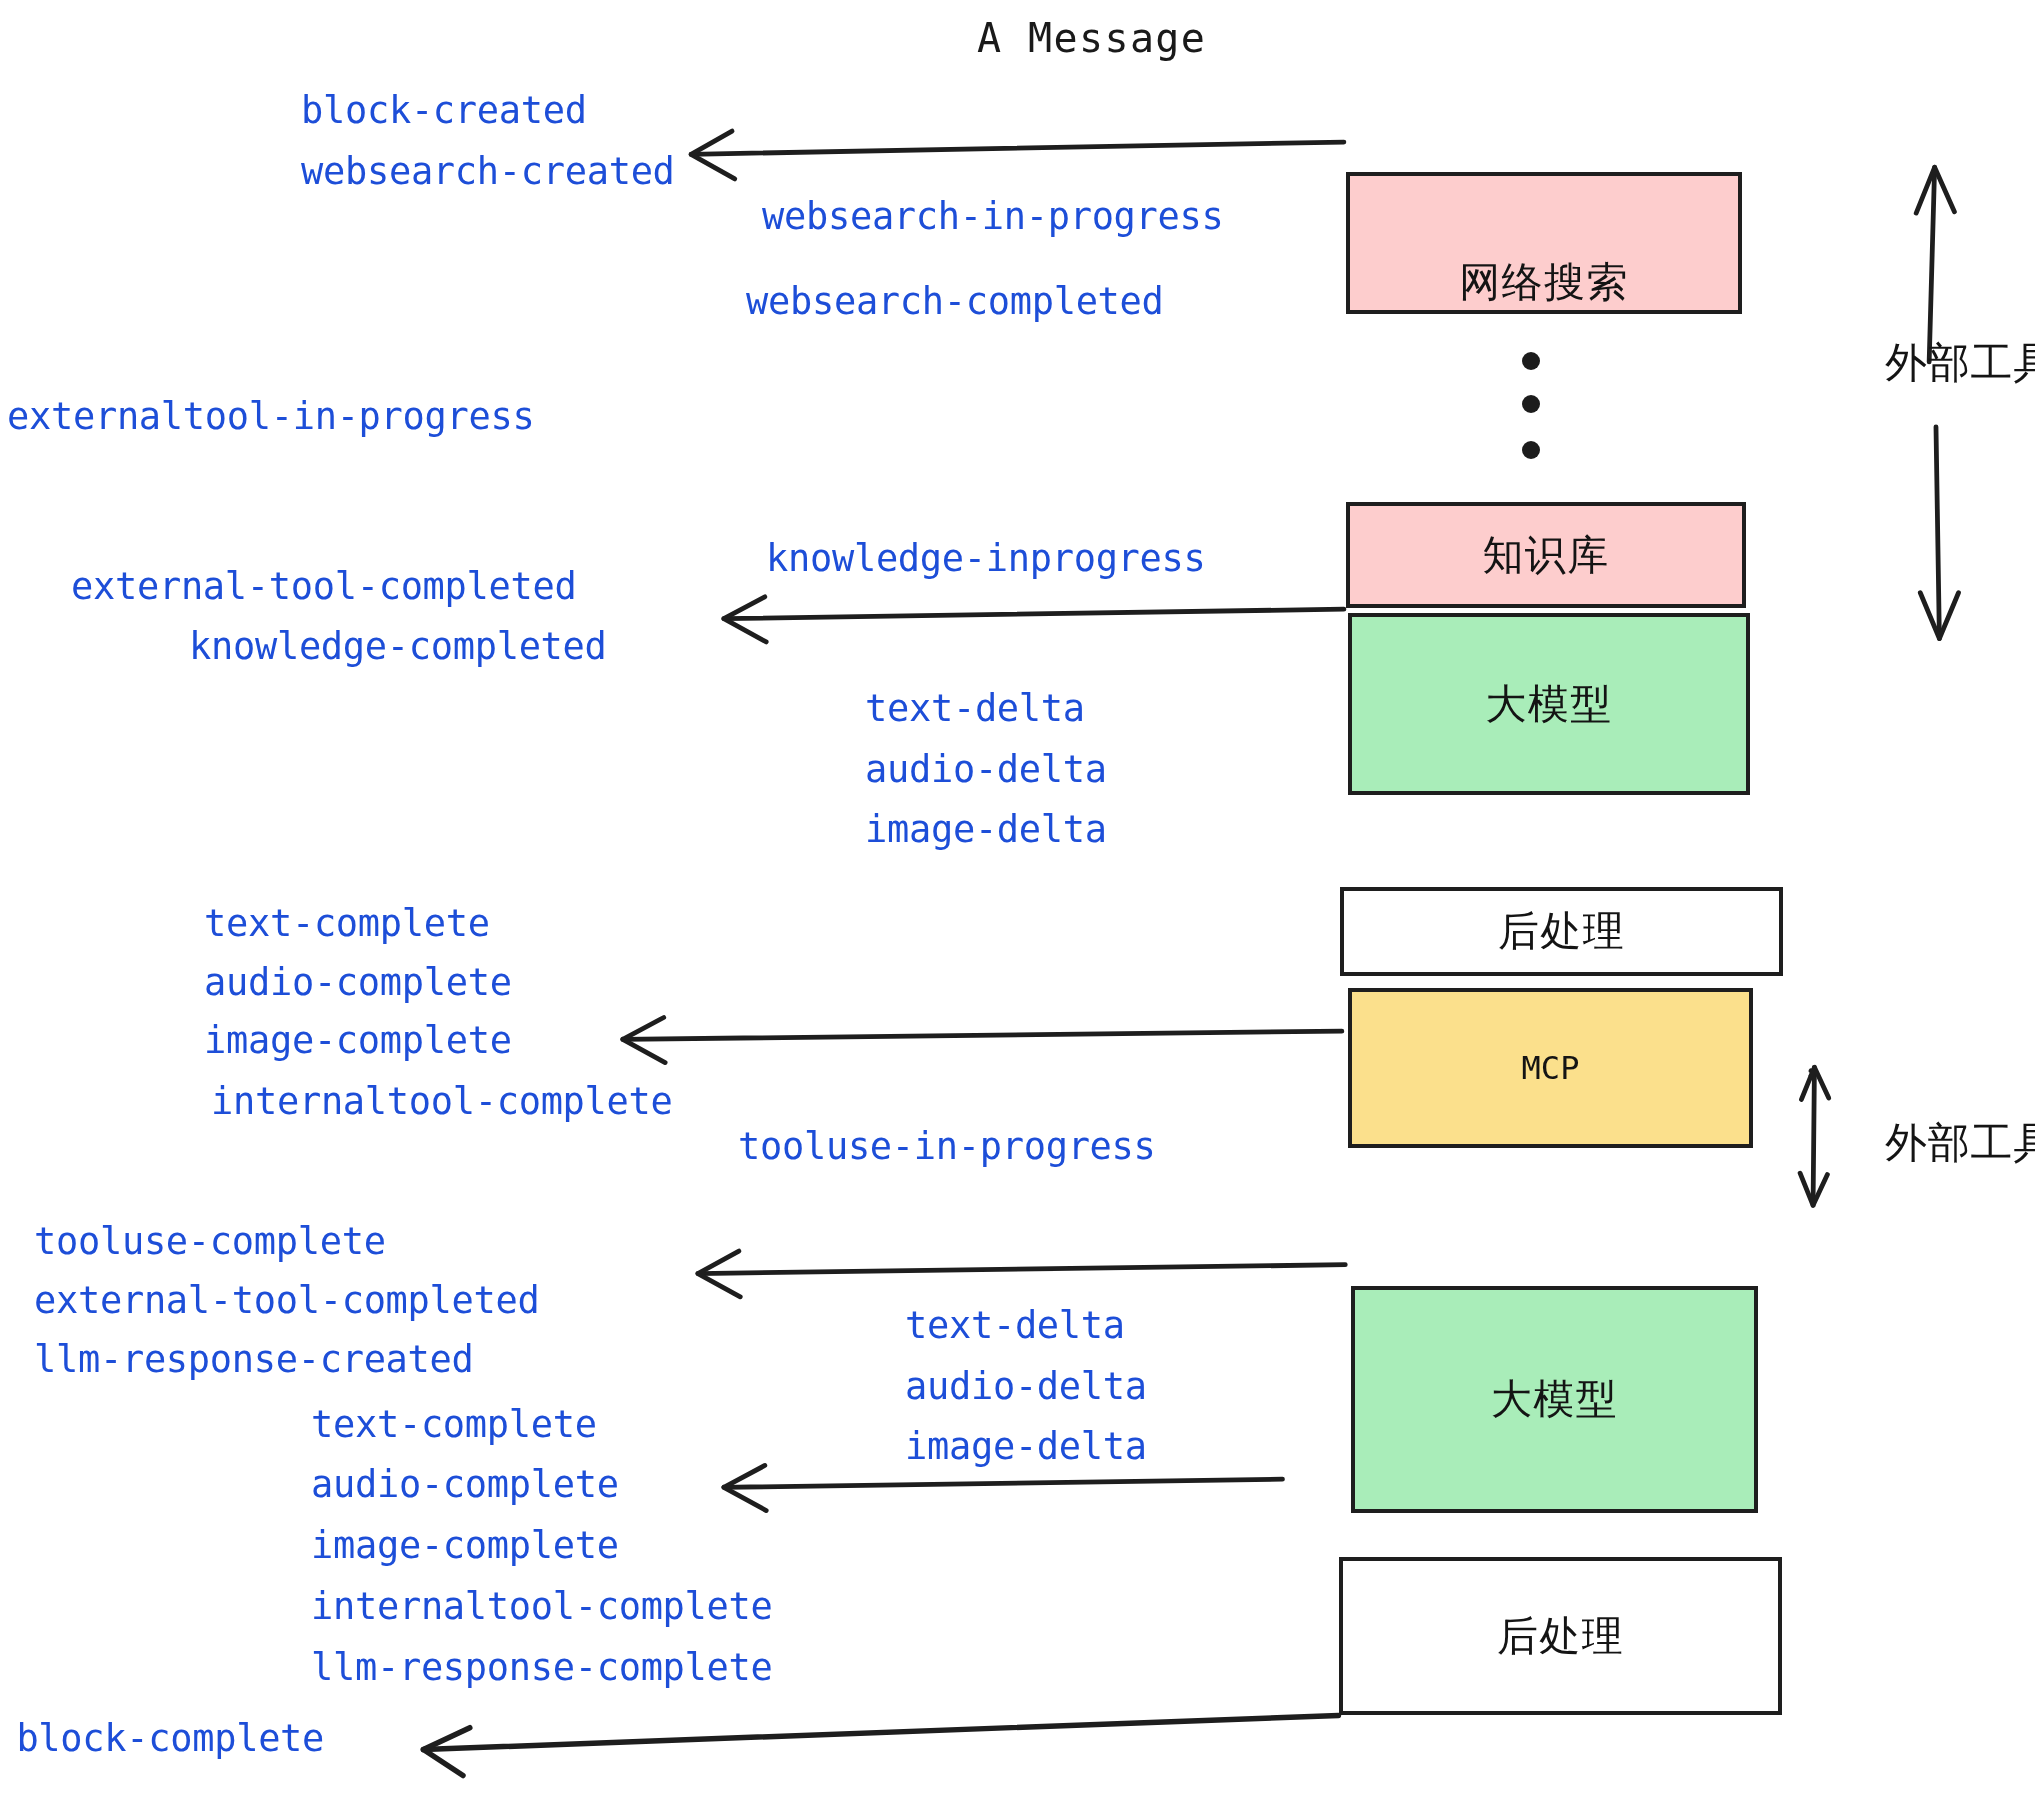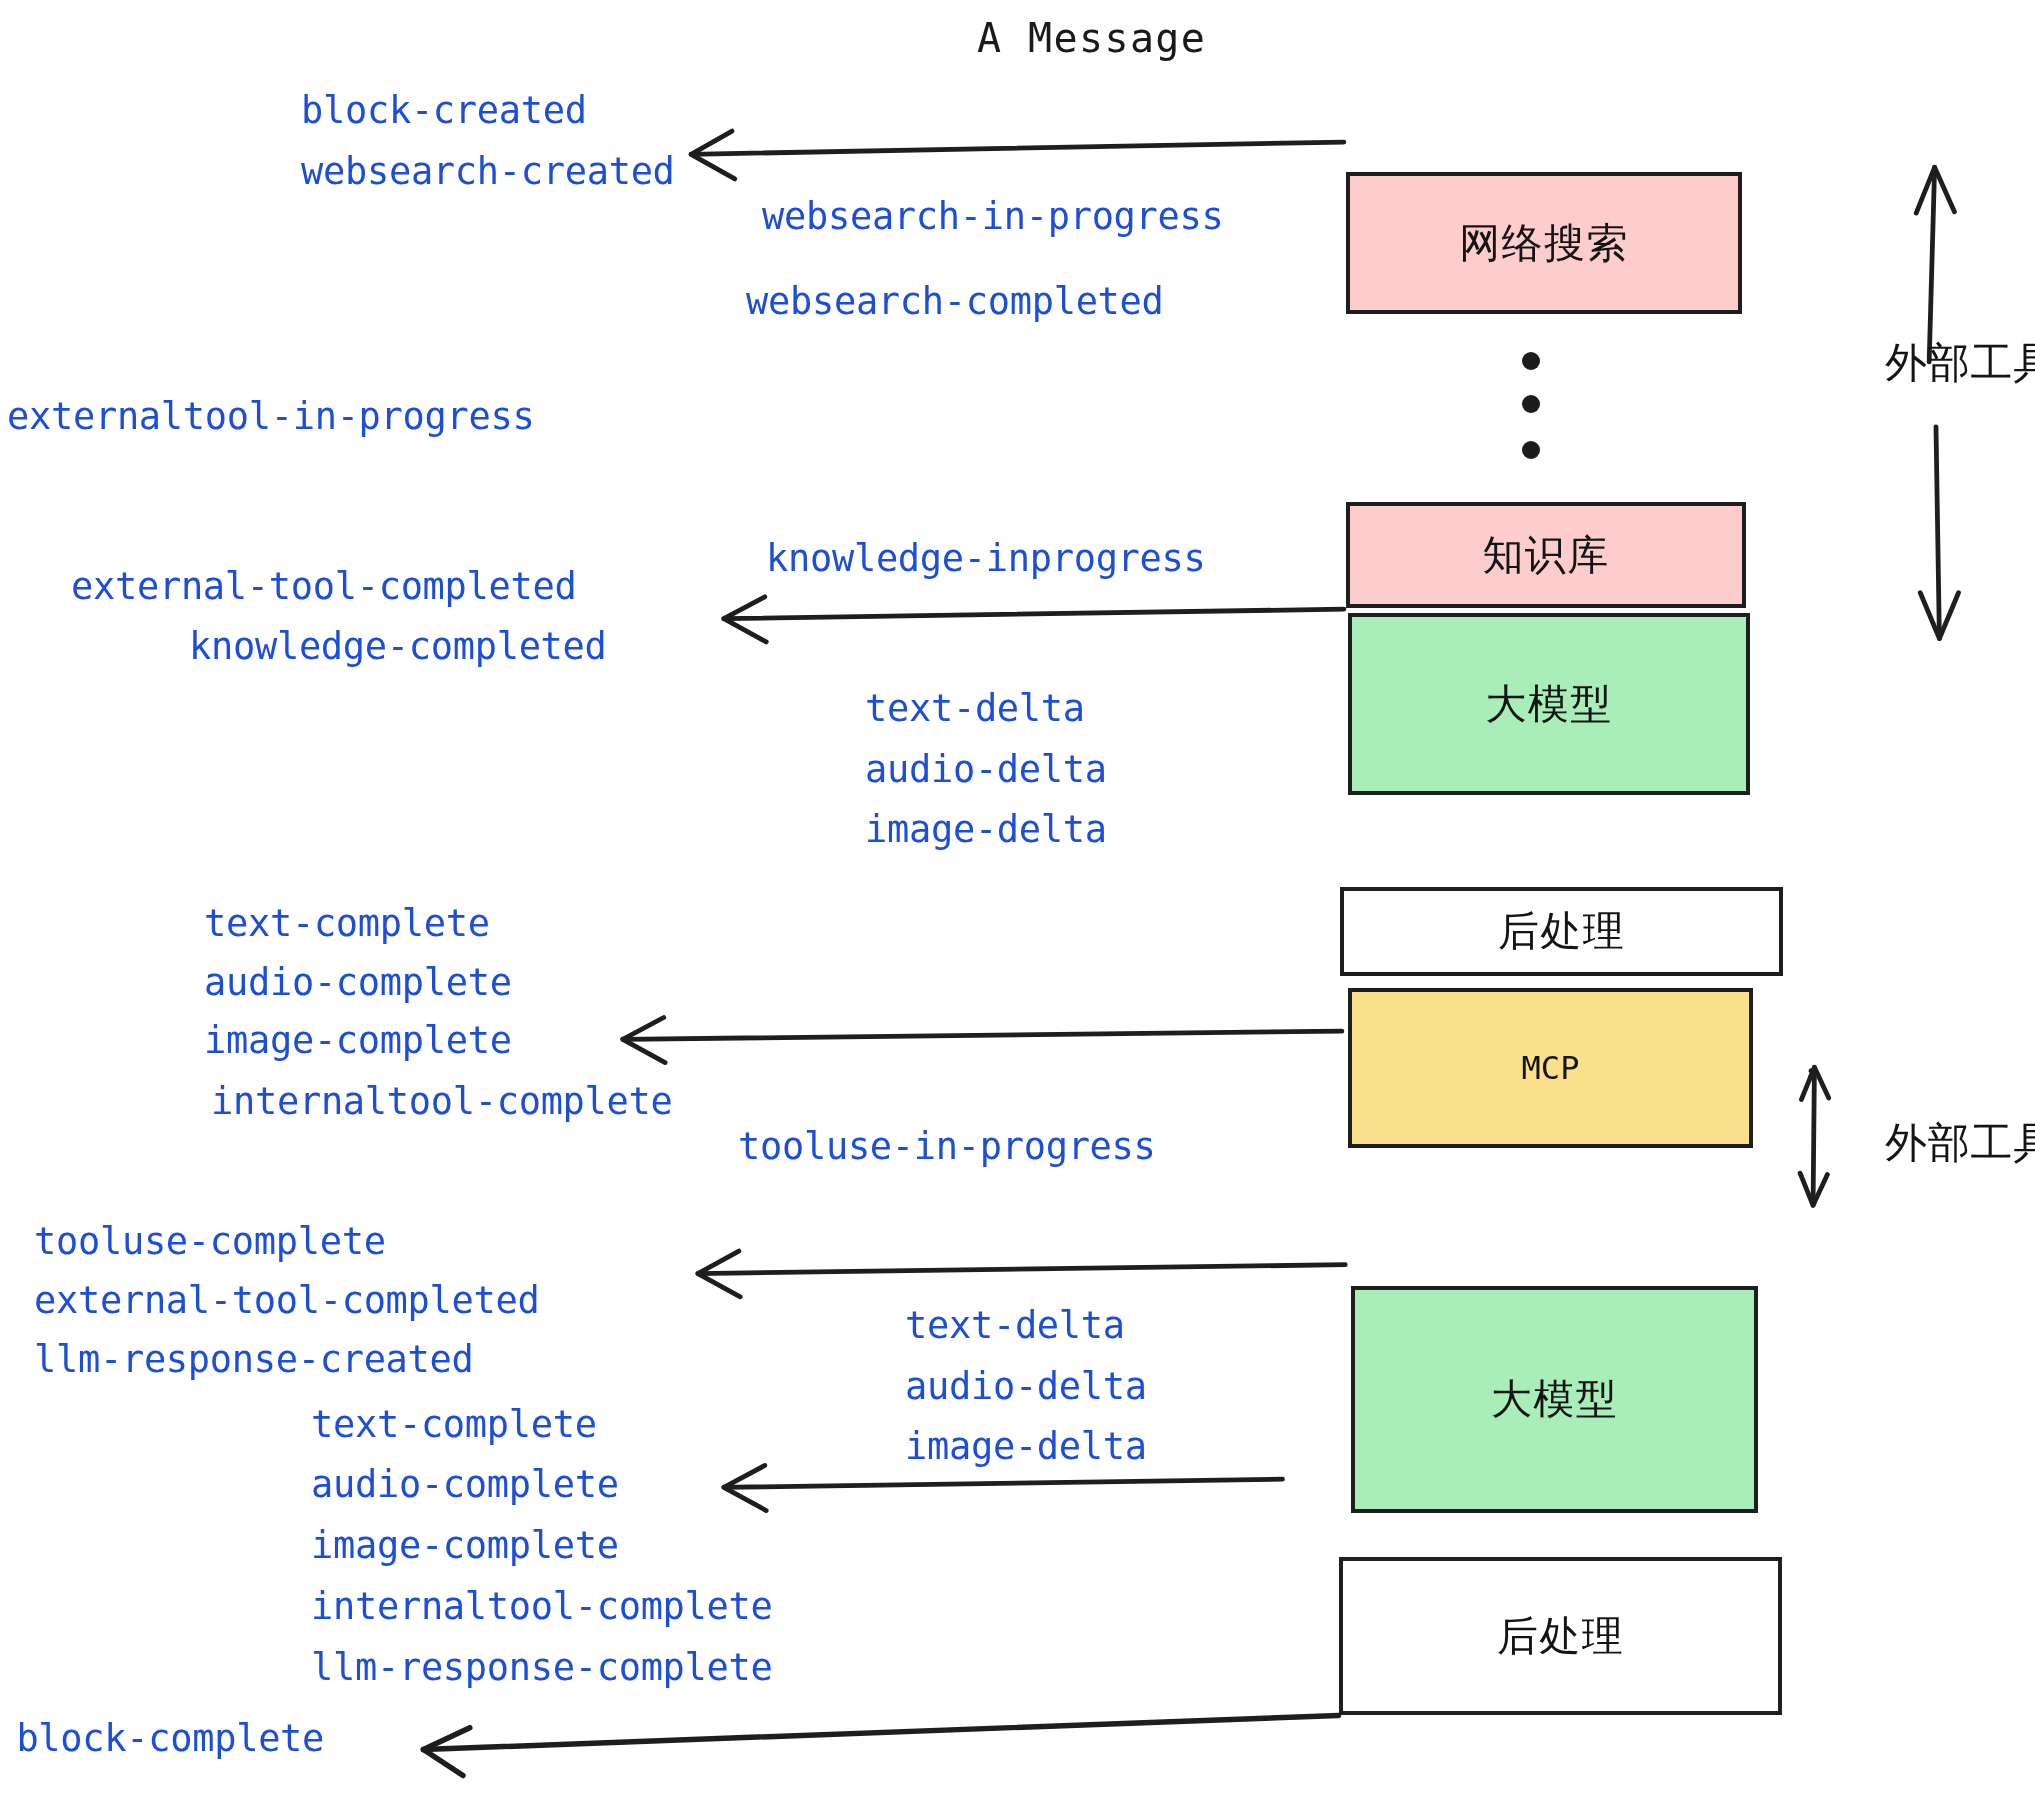--- a/index.html
+++ b/index.html
@@ -143,21 +143,21 @@
       <path d="M2658 1570 L2652 1568" stroke="#1e1e1e" stroke-width="7" fill="none" stroke-linecap="round"></path>
       <path d="M2652 1575 L2656 1580" stroke="#1e1e1e" stroke-width="7" fill="none" stroke-linecap="round"></path>
       <path d="M2657 1563 L2655 1765" stroke="#1e1e1e" stroke-width="7" fill="none" stroke-linecap="round"></path>
       <path d="M2657 1563 L2638 1610 M2657 1563 L2678 1608" stroke="#1e1e1e" stroke-width="7" fill="none" stroke-linecap="round"></path>
       <path d="M2655 1765 L2636 1718 M2655 1765 L2676 1720" stroke="#1e1e1e" stroke-width="7" fill="none" stroke-linecap="round"></path>
     </g>
 
   </svg>
 
   <div id="boxes-host">
-      <div class="box pink" style="left: 1346px; top: 172px; width: 396px; height: 142px;">
+      <div class="box pink" style="left: 1346px; top: 172px; width: 396px; height: 142px; align-items: flex-end;">
         <span>网络搜索</span>
       </div>
       <div class="box pink" style="left: 1346px; top: 502px; width: 400px; height: 106px;">
         <span>知识库</span>
       </div>
       <div class="box green" style="left: 1348px; top: 613px; width: 402px; height: 182px;">
         <span>大模型</span>
       </div>
       <div class="box white" style="left: 1340px; top: 887px; width: 443px; height: 89px;">
         <span>后处理</span>

